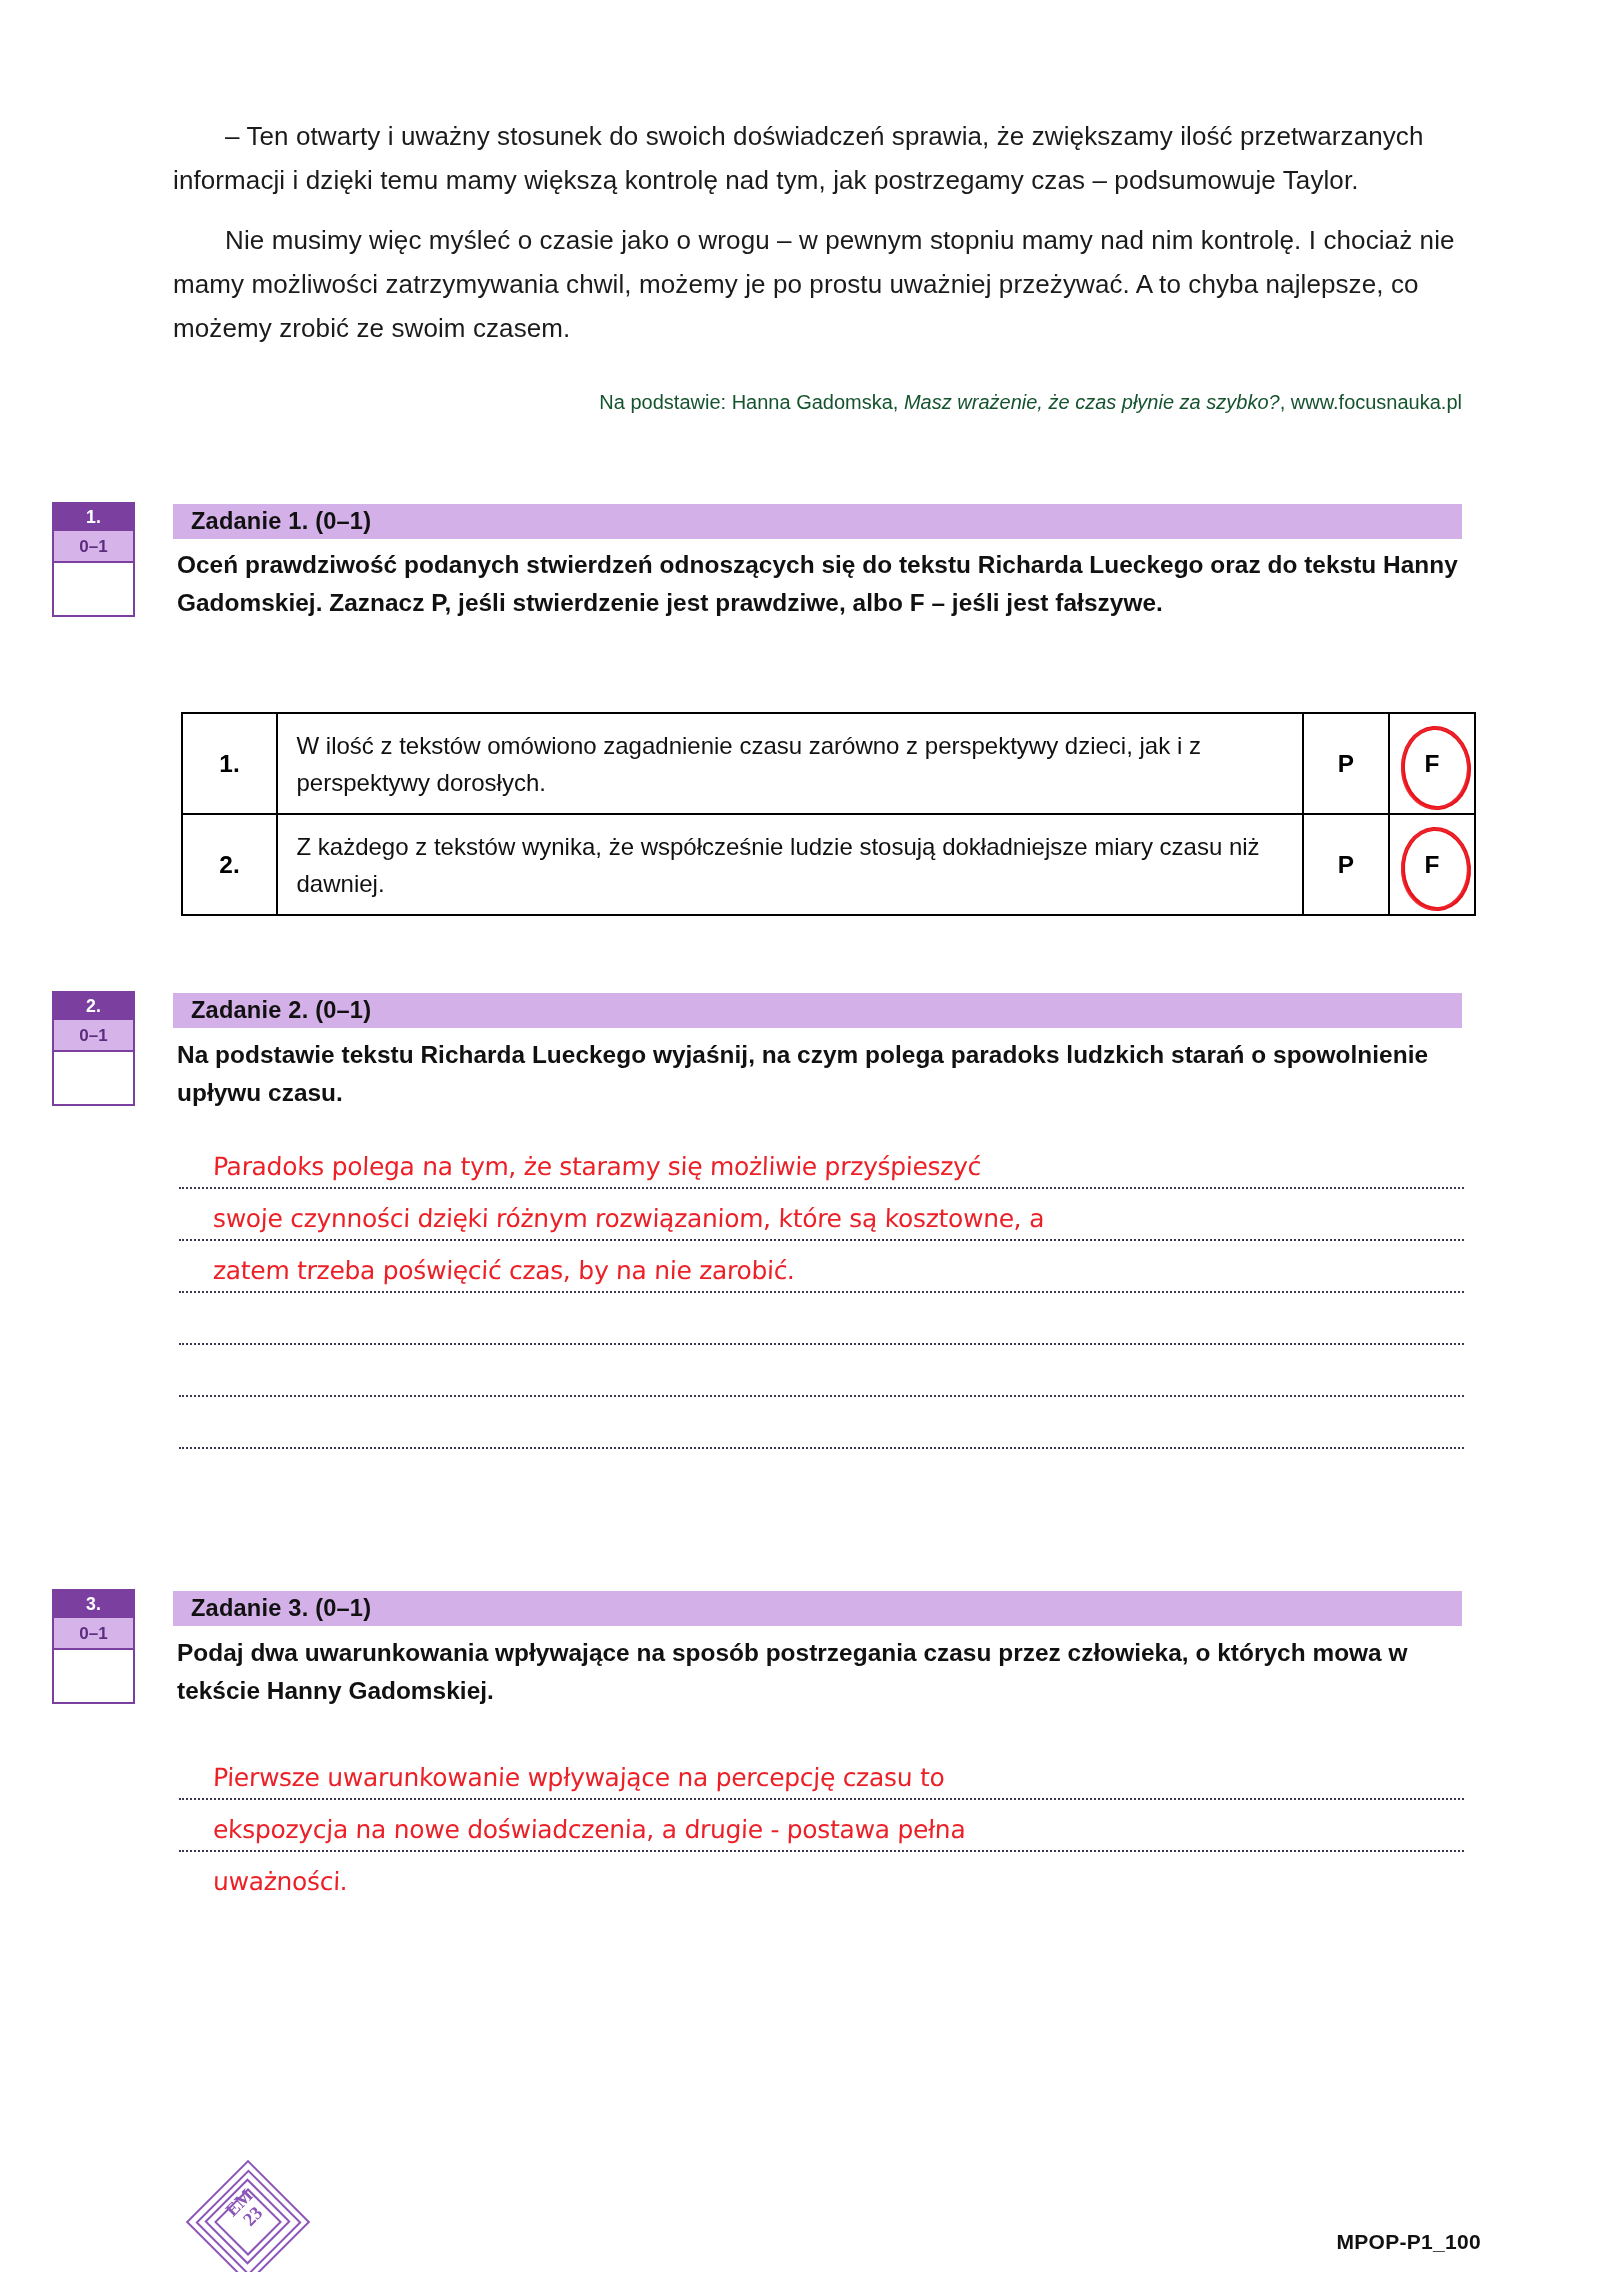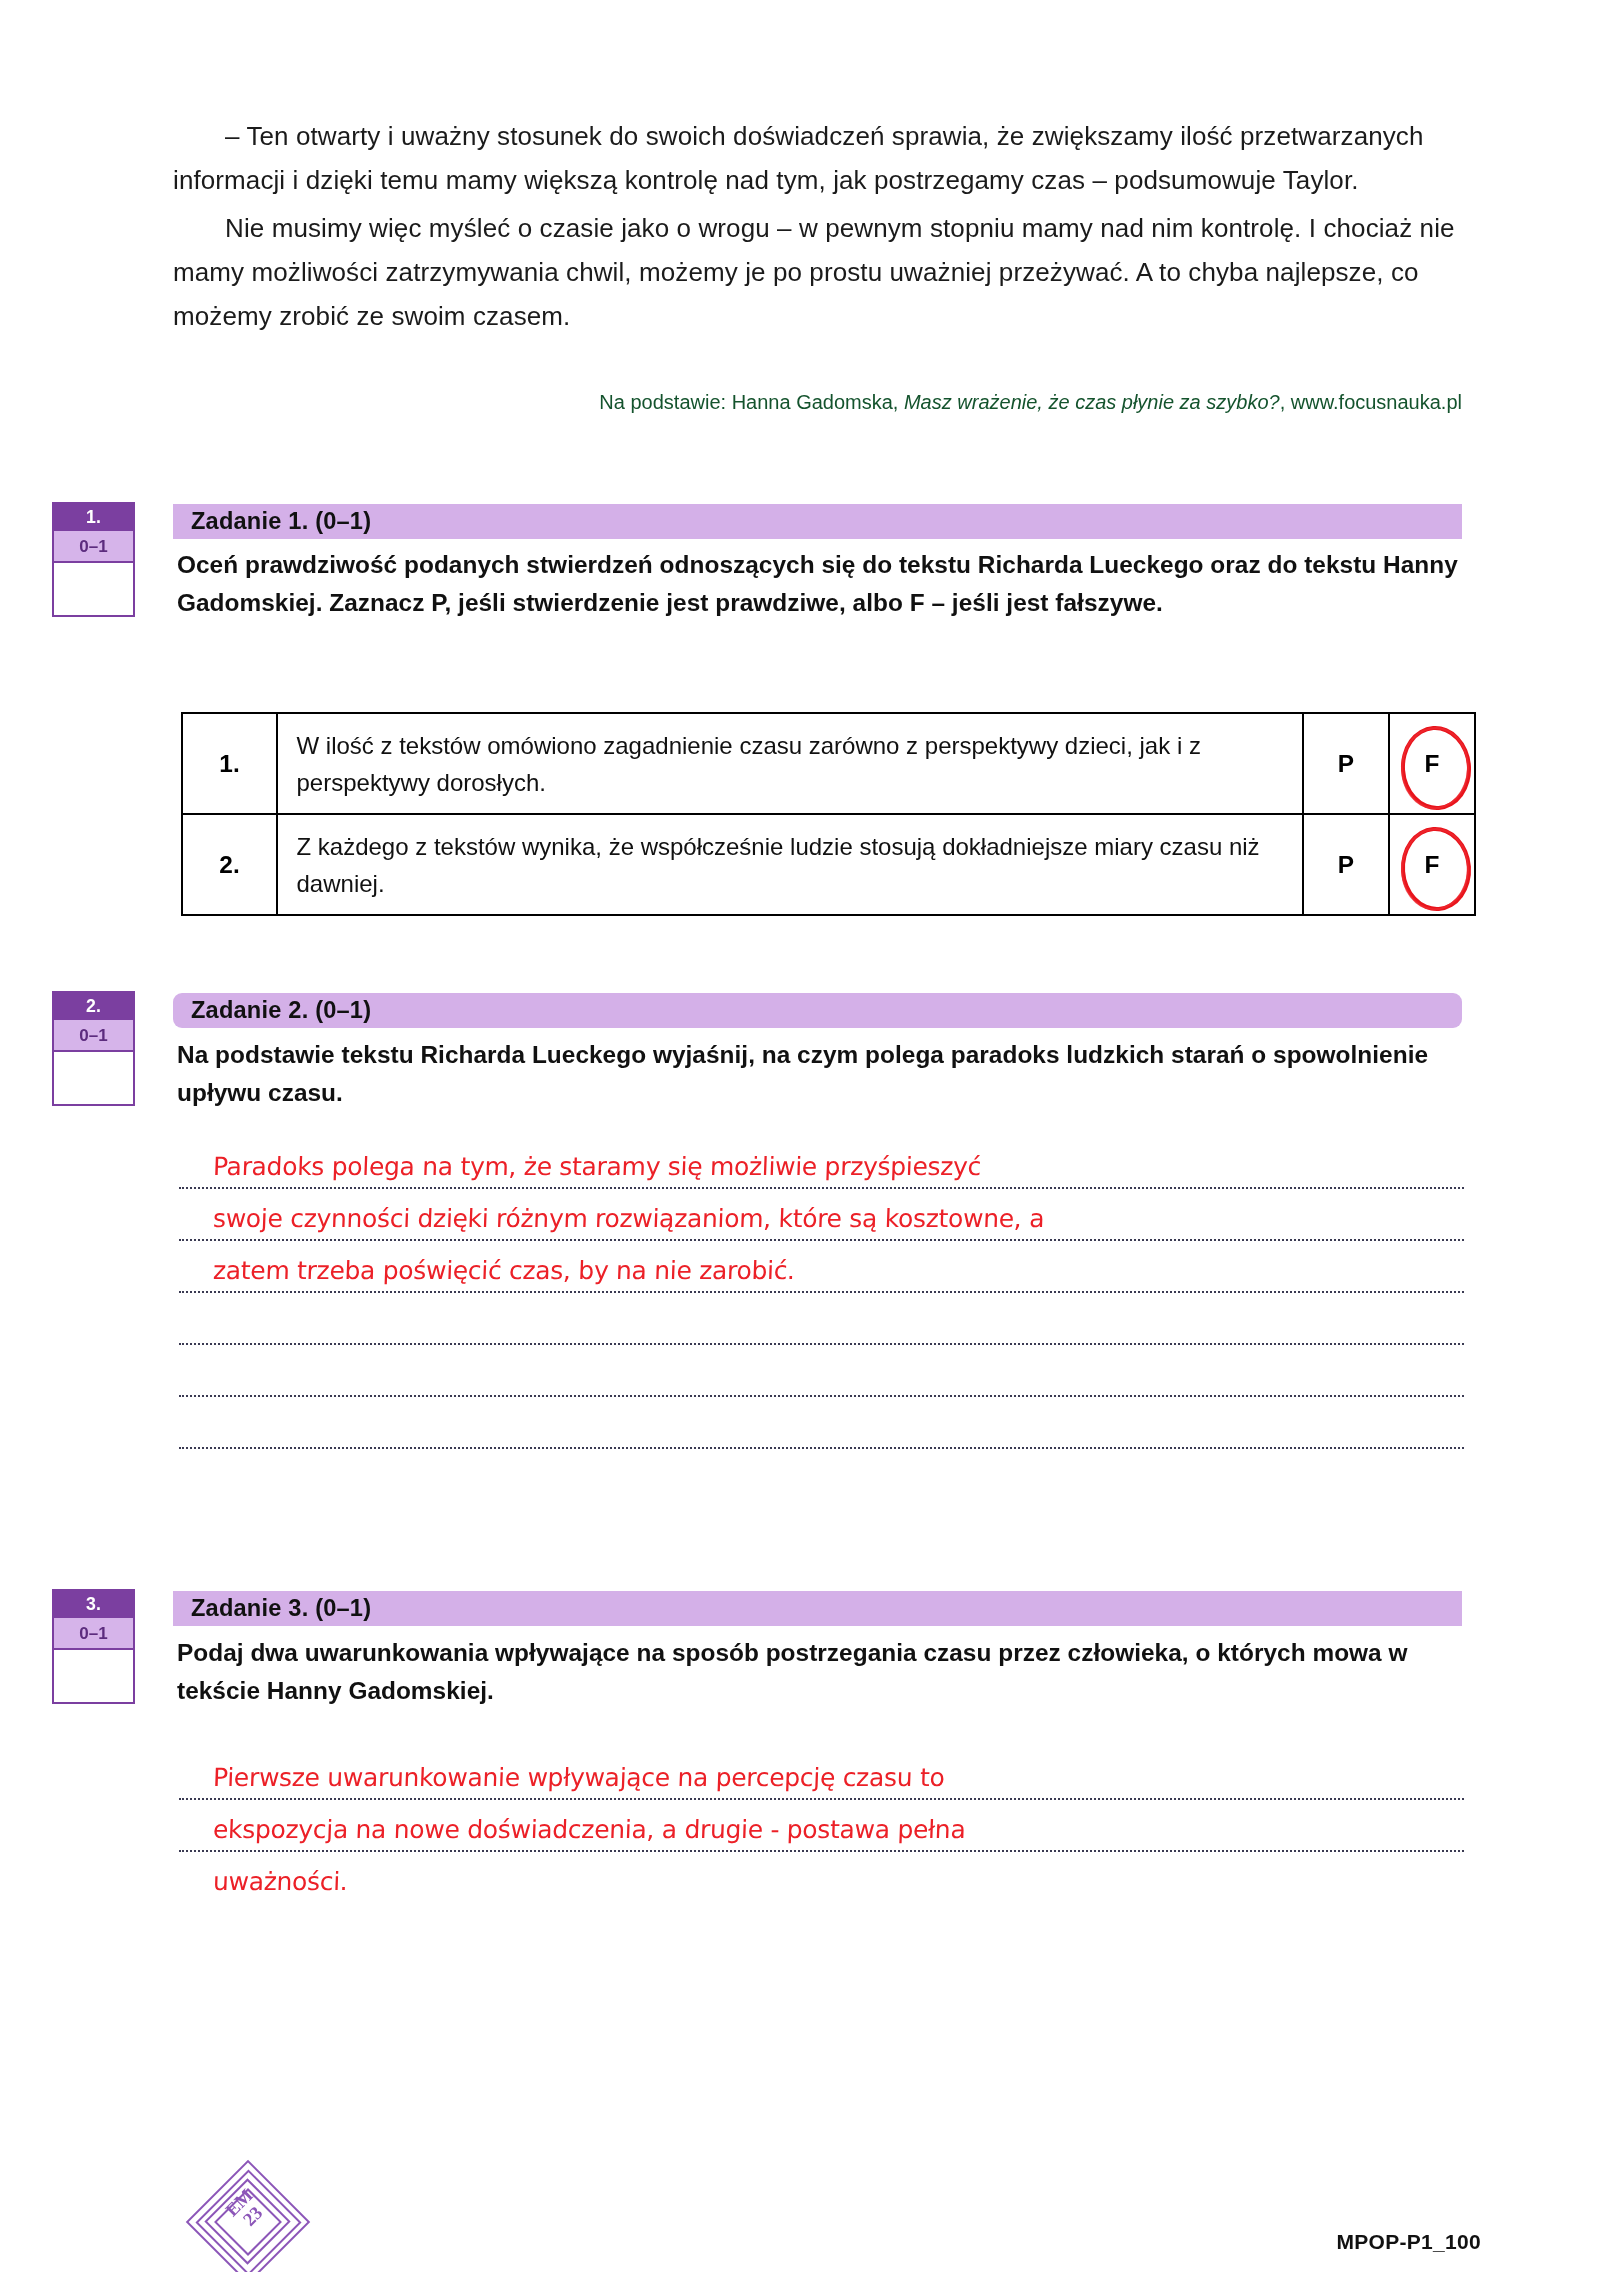--- a/index.html
+++ b/index.html
@@ -32,21 +32,21 @@
     width: 1289px;
   }
   .passage p {
     margin: 0 0 0 0;
     font-size: 26px;
     line-height: 44px;
     text-indent: 52px;
     color: #1b1b1b;
     letter-spacing: 0.1px;
   }
-  .passage p.p2 { margin-top: 4px; }
+  .passage p.p2 { margin-top: 16px; }
 
   .source {
     position: absolute;
     left: 173px;
     top: 390px;
     width: 1289px;
     text-align: right;
     font-size: 20px;
     line-height: 25px;
     color: #14532d;
@@ -298,21 +298,21 @@
     </tr>
   </tbody>
     </table>
 
   <div class="marker" style="top:991px;">
     <div class="m-num">2.</div>
     <div class="m-pts">0–1</div>
     <div class="m-blank"></div>
   </div>
 
-  <div class="task-band" style="top:993px;border-radius:9px;">
+  <div class="task-band" style="top:993px;">
     <div class="band-label">Zadanie 2. (0–1)</div>
   </div>
 
   <div class="task-q" style="top:1036px;">Na podstawie tekstu Richarda Lueckego wyjaśnij, na czym polega paradoks ludzkich starań o spowolnienie upływu czasu.</div>
 
   <div class="ans-block" style="top:1137px;">
     <div class="ans-line">
       <div class="hand">Paradoks polega na tym, że staramy się możliwie przyśpieszyć</div>
     </div>
     <div class="ans-line">

